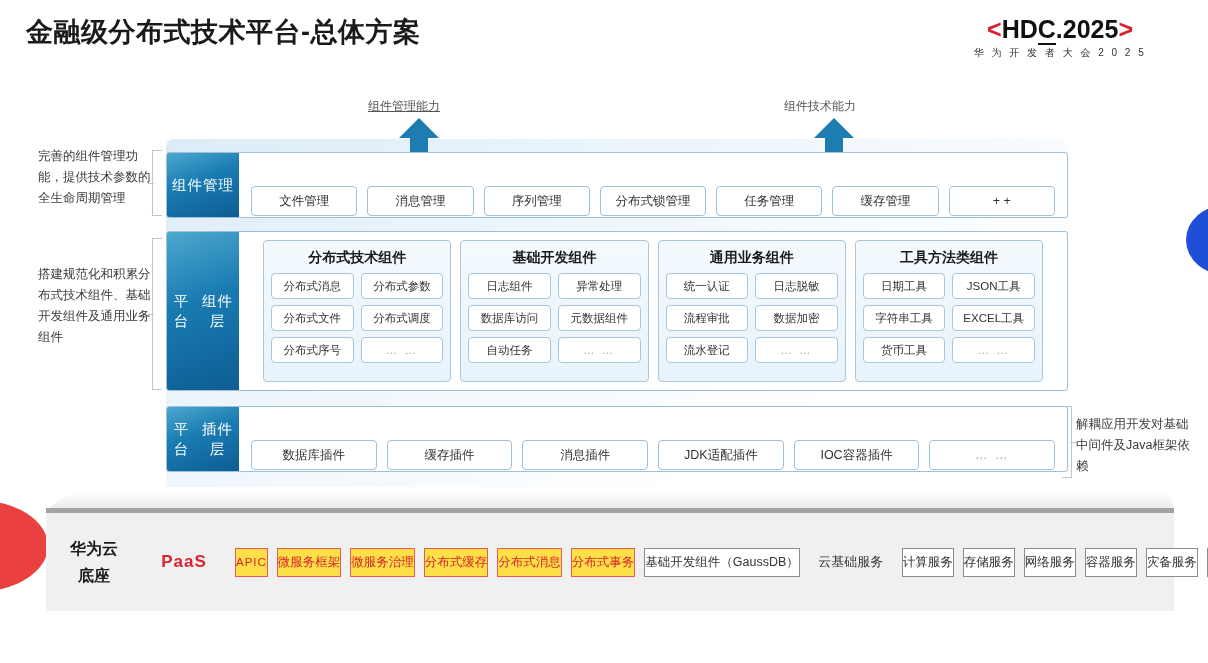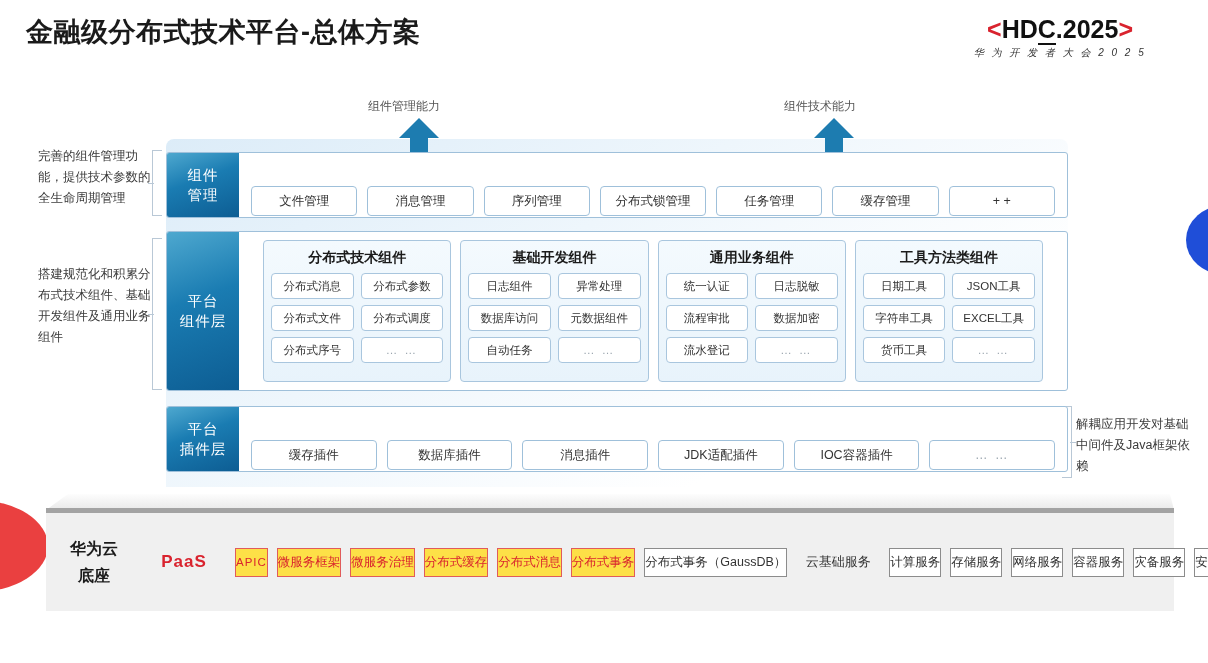--- a/index.html
+++ b/index.html
@@ -24,21 +24,20 @@
   }
   .hdc-main {
     font-size: 25px; font-weight: bold; color: #111; letter-spacing: 0px;
     white-space: nowrap; line-height: 1.05;
   }
   .hdc-main .brk { color: #d9232e; font-weight: bold; }
   .hdc-main .und { border-bottom: 2px solid #111; }
   .hdc-sub {
     font-size: 10px; color: #333; letter-spacing: 2.5px; margin-top: 4px;
     white-space: nowrap;
-    font-style: italic;
   }
 
   
   .red-wedge {
     position: absolute; left: -24px; top: 500px;
     width: 72px; height: 92px;
     background: #ea4040;
     border-radius: 0 100% 100% 0 / 0 50% 50% 0;
   }
   .blue-lens {
@@ -98,21 +97,21 @@
     border: 1px solid #9fc0da;
     border-radius: 3px;
     display: flex;
     overflow: hidden;
   }
   .layer-label {
     flex: 0 0 auto;
     width: 72px;
     background: linear-gradient(160deg, #4ea8cf 0%, #1a7cb2 42%, #0d5d93 100%);
     color: #fff;
-    display: flex; flex-direction: column;
+    display: flex; flex-direction: row;
     align-items: center; justify-content: center;
     font-size: 14.5px; line-height: 20px; letter-spacing: 1px;
     text-align: center;
   }
   .layer-body {
     flex: 1 1 auto; display: flex; align-items: center;
     gap: 10px; padding: 0 12px; margin-top: 32px;
   }
 
   
@@ -215,21 +214,21 @@
 
   <div class="page-title">金融级分布式技术平台-总体方案</div>
 
   <div class="hdc-logo">
     <div class="hdc-main"><span class="brk">&lt;</span><span>H</span><span>D</span><span class="und">C</span><span>.2025</span><span class="brk">&gt;</span></div>
     <div class="hdc-sub">华 为 开 发 者 大 会 2 0 2 5</div>
   </div>
 
   <div class="backdrop"></div>
 
-  <div class="arrow-label" style="left:368px; top:98px;">组件管理能力</div>
+  <div class="arrow-label" style="left:368px; top:98px;text-decoration:underline;">组件管理能力</div>
   <div class="up-arrow" style="left:399px; top:118px;">
     <div class="head"></div>
       <div class="stem"></div>
   </div>
 
   <div class="arrow-label" style="left:784px; top:98px;">组件技术能力</div>
   <div class="up-arrow" style="left:814px; top:118px;">
     <div class="head"></div>
       <div class="stem"></div>
   </div>
@@ -322,22 +321,22 @@
 
     </div>
   </div>
 
   <div class="layer" style="left:166px; top:406px; width:902px; height:66px;">
     <div class="layer-label">
       <span>平台</span>
       <span>插件层</span>
     </div>
     <div class="layer-body">
+      <div class="chip">数据库插件</div>
       <div class="chip">缓存插件</div>
-      <div class="chip">数据库插件</div>
       <div class="chip">消息插件</div>
       <div class="chip">JDK适配插件</div>
       <div class="chip">IOC容器插件</div>
       <div class="chip dots">… …</div>
     </div>
   </div>
 
   <div class="slab-top"></div>
   <div class="slab">
     <div class="slab-inner">
@@ -348,21 +347,21 @@
       <div class="paas-rows">
 
         <div class="paas-row">
           <div class="row-tag paas">PaaS</div>
           <div class="box-red narrow">APIC</div>
           <div class="box-red">微服务框架</div>
           <div class="box-red">微服务治理</div>
           <div class="box-red">分布式缓存</div>
           <div class="box-red">分布式消息</div>
           <div class="box-red">分布式事务</div>
-          <div class="box-gray wide">分布式事务（GaussDB）</div>
+          <div class="box-gray wide">基础开发组件（GaussDB）</div>
         </div>
 
         <div class="paas-row">
           <div class="row-tag">云基础服务</div>
           <div class="box-gray">计算服务</div>
           <div class="box-gray">存储服务</div>
           <div class="box-gray">网络服务</div>
           <div class="box-gray">容器服务</div>
           <div class="box-gray">灾备服务</div>
           <div class="box-gray">安全服务</div>

